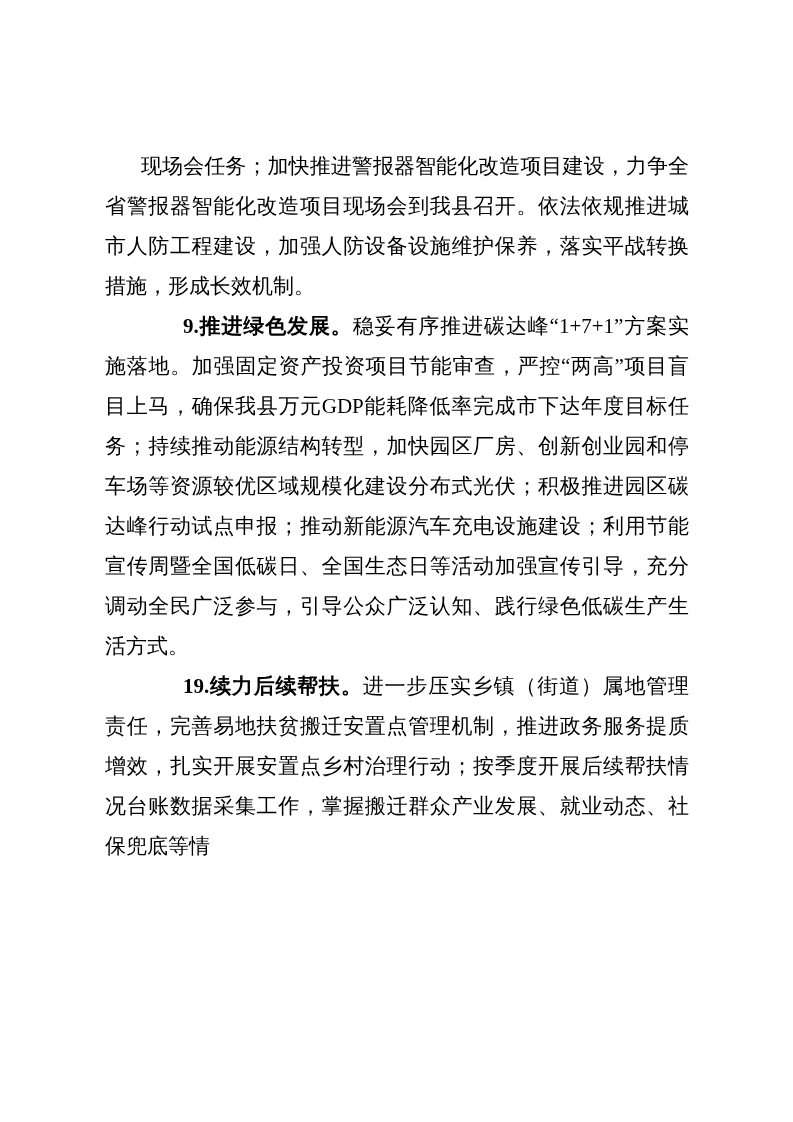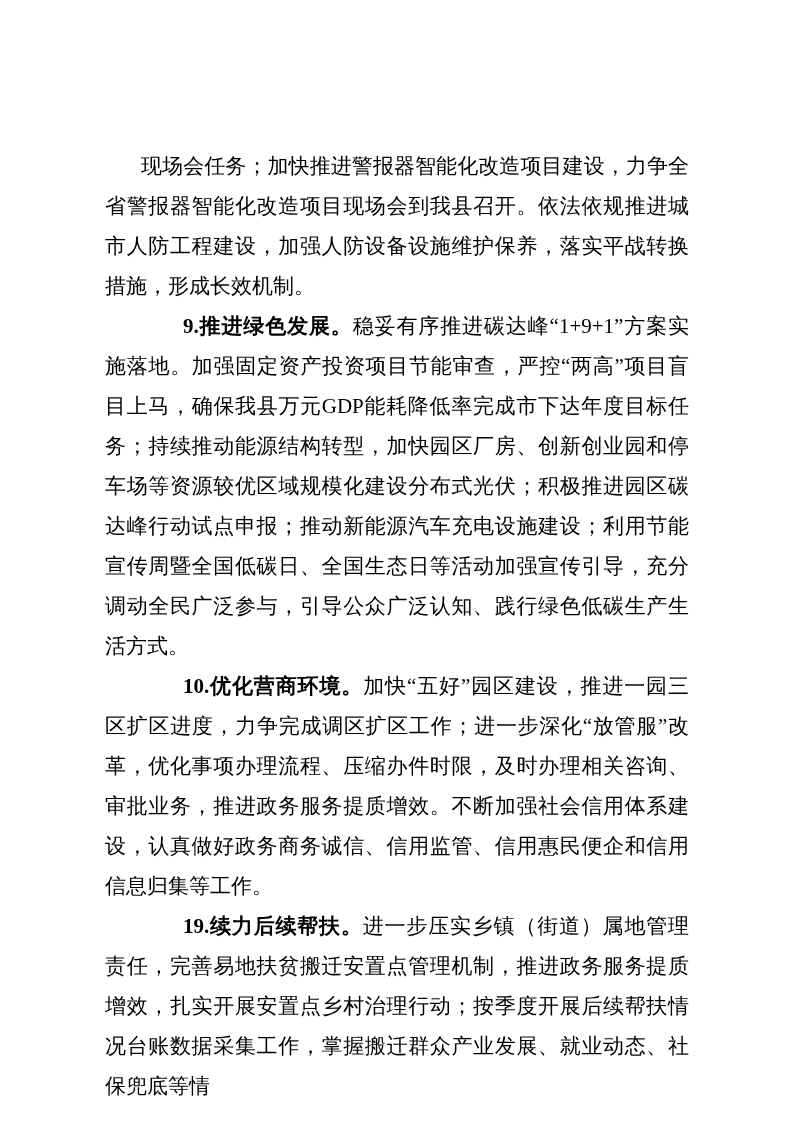--- a/index.html
+++ b/index.html
@@ -34,19 +34,18 @@
     margin-left: 36px;
   }
 </style>
 </head>
 <body>
 
 <div class="page">
 
   <p class="para no-indent"><span class="lead"></span><span>现场会任务；加快推进警报器智能化改造项目建设，力争全省警报器智能化改造项目现场会到我县召开。依法依规推进城市人防工程建设，加强人防设备设施维护保养，落实平战转换措施，形成长效机制。</span></p>
 
-  <p class="para"><span class="lead">9.推进绿色发展。</span><span>稳妥有序推进碳达峰“1+9+1”方案实施落地。加强固定资产投资项目节能审查，严控“两高”项目盲目上马，确保我县万元GDP能耗降低率完成市下达年度目标任务；持续推动能源结构转型，加快园区厂房、创新创业园和停车场等资源较优区域规模化建设分布式光伏；积极推进园区碳达峰行动试点申报；推动新能源汽车充电设施建设；利用节能宣传周暨全国低碳日、全国生态日等活动加强宣传引导，充分调动全民广泛参与，引导公众广泛认知、践行绿色低碳生产生活方式。</span></p>
+  <p class="para"><span class="lead">9.推进绿色发展。</span><span>稳妥有序推进碳达峰“1+7+1”方案实施落地。加强固定资产投资项目节能审查，严控“两高”项目盲目上马，确保我县万元GDP能耗降低率完成市下达年度目标任务；持续推动能源结构转型，加快园区厂房、创新创业园和停车场等资源较优区域规模化建设分布式光伏；积极推进园区碳达峰行动试点申报；推动新能源汽车充电设施建设；利用节能宣传周暨全国低碳日、全国生态日等活动加强宣传引导，充分调动全民广泛参与，引导公众广泛认知、践行绿色低碳生产生活方式。</span></p>
 
-  <p class="para"><span class="lead">10.优化营商环境。</span><span>加快“五好”园区建设，推进一园三区扩区进度，力争完成调区扩区工作；进一步深化“放管服”改革，优化事项办理流程、压缩办件时限，及时办理相关咨询、审批业务，推进政务服务提质增效。不断加强社会信用体系建设，认真做好政务商务诚信、信用监管、信用惠民便企和信用信息归集等工作。</span></p>
 
   <p class="para"><span class="lead">19.续力后续帮扶。</span><span>进一步压实乡镇（街道）属地管理责任，完善易地扶贫搬迁安置点管理机制，推进政务服务提质增效，扎实开展安置点乡村治理行动；按季度开展后续帮扶情况台账数据采集工作，掌握搬迁群众产业发展、就业动态、社保兜底等情</span></p>
 
 </div>
 
 </body></html>

